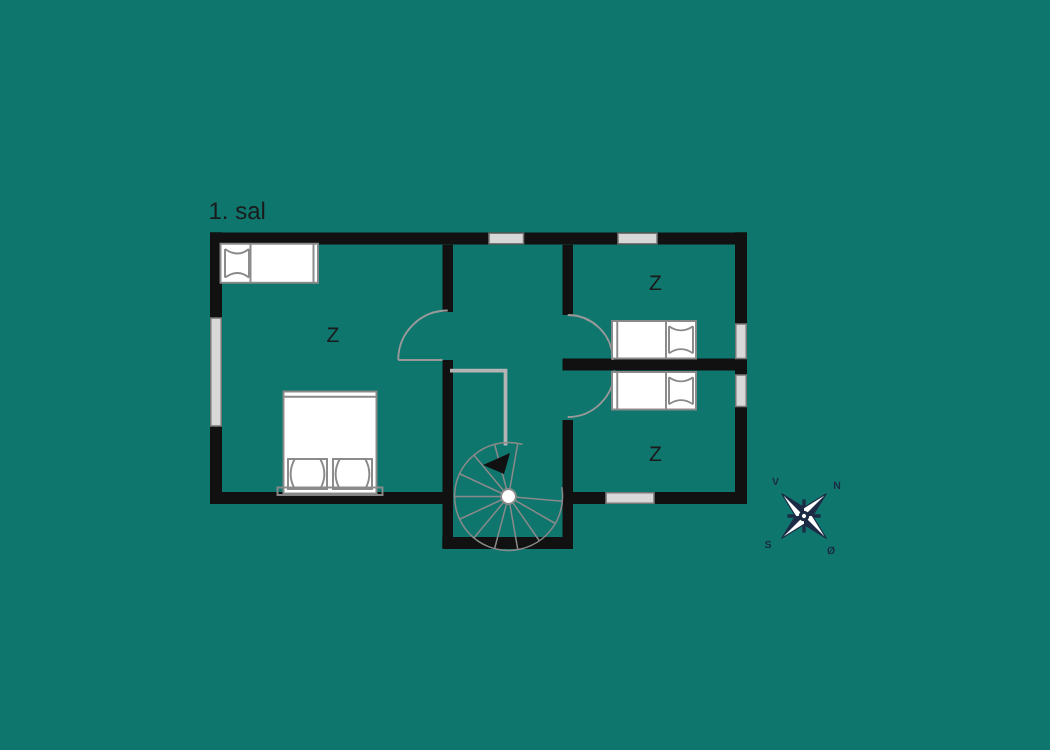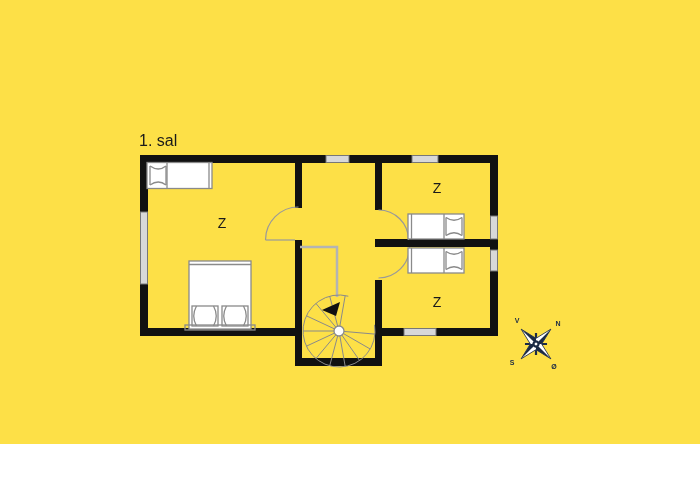--- a/index.html
+++ b/index.html
@@ -1,16 +1,16 @@
 <!DOCTYPE html>
 <html><head>
 <meta charset="utf-8">
 <style>
   html,body{margin:0;padding:0;background:#ffffff;}
-  .stage{position:relative;width:700px;height:444px;background:#fde047;overflow:hidden;
+  .stage{position:relative;width:700px;height:500px;background:#0f766e;overflow:hidden;
          font-family:"Liberation Sans",sans-serif;}
   svg{position:absolute;left:0;top:0;}
   .wall{fill:#111111;stroke:none;}
   .win{fill:#d8d8d8;stroke:#777777;stroke-width:1;}
   .furn{fill:none;stroke:#8a8a8a;stroke-width:1.3;}
   .furnbox{fill:#ffffff;stroke:#8a8a8a;stroke-width:1.3;}
   .door{fill:none;stroke:#999999;stroke-width:1.2;}
   .rail{fill:none;stroke:#b4b4b4;stroke-width:2.5;}
   .stair{fill:none;stroke:#8a8a8a;stroke-width:1;}
   .room-label{font-size:14px;fill:#1a1a1a;text-anchor:middle;}

